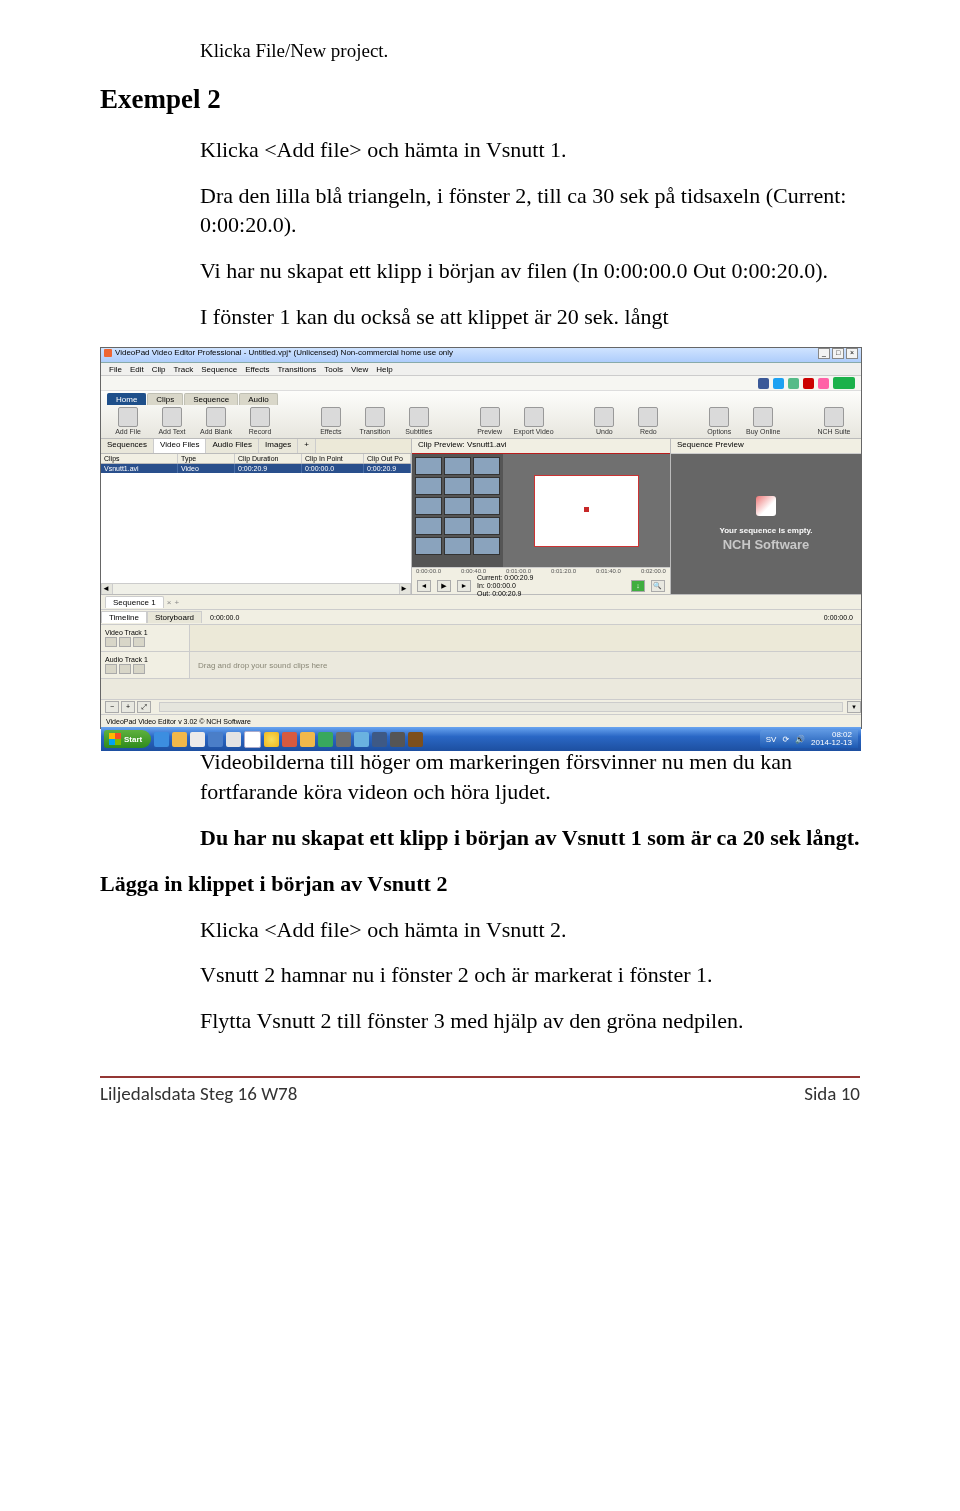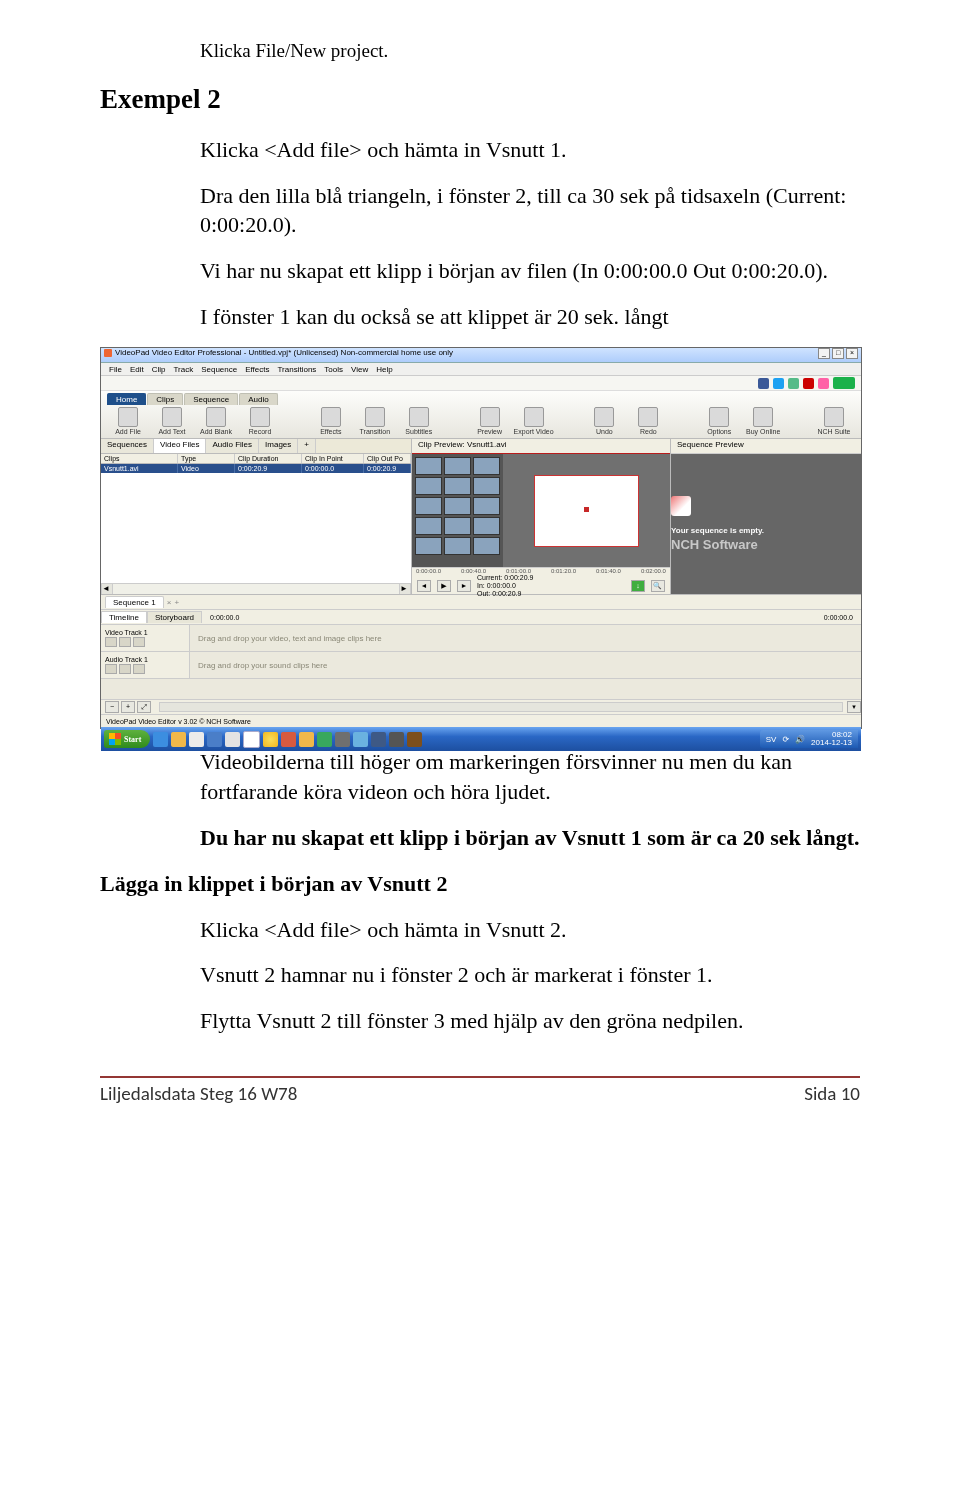--- a/index.html
+++ b/index.html
@@ -125,21 +125,21 @@
   .stage { flex:1; background:#707070; display:flex; align-items:center; justify-content:center;}
   .stagein { width:62%; height:62%; background:#fff; border:1px solid #c33; position:relative;}
   .redsq { position:absolute; top:45%; left:48%; width:5px; height:5px; background:#c72828;}
   .pvfoot { height:26px; background:#f1efe3; border-top:1px solid #ccc; display:flex; flex-direction:column;}
   .pvruler { height:9px; display:flex; font-size:6px; color:#555; justify-content:space-between; padding:0 4px;}
   .pvctrl { flex:1; display:flex; align-items:center; gap:6px; padding:0 5px;}
   .pbtn { width:12px; height:10px; background:#e8e8e0; border:1px solid #aaa; text-align:center; font-size:7px; line-height:9px;}
   .pvinfo { font-size:7px; line-height:8px;}
   .seqpane { width:190px; display:flex; flex-direction:column;}
   .sqtitle { height:12px; font-size:8px; padding:1px 6px; background:#f1efe3; border-bottom:1px solid #ccc;}
-  .sqbody { flex:1; background:#666; display:flex; flex-direction:column; justify-content:center; color:#fafafa; font-size:8px;}
+  .sqbody { flex:1; background:#666; display:flex; flex-direction:column; align-items:center; justify-content:center; color:#fafafa; font-size:8px;}
   .nchlogo { width:20px; height:20px; background:linear-gradient(135deg,#e77,#fff 60%); border-radius:3px; margin-bottom:6px;}
   .nchtxt { font-weight:bold; margin-top:4px;}
   .nchlight { color:#c8c8c8; font-size:13px; font-weight:bold; margin-top:2px;}
   .tlsection { border-top:1px solid #bbb;}
   .seqtabs { display:flex; height:14px; align-items:center; padding:0 4px; gap:3px; background:#f1efe3; border-bottom:1px solid #ccc;}
   .sqtab { font-size:8px; padding:1px 7px; background:#fff; border:1px solid #ccc; border-bottom:none; border-radius:2px 2px 0 0;}
   .sqclose{font-size:8px; color:#888;}
   .tlbar { display:flex; height:14px; background:#f1efe3; border-bottom:1px solid #ccc; align-items:center;}
   .tlmode { display:flex;}
   .tlm { font-size:8px; padding:1px 7px; background:#e8e6d8; border:1px solid #ccc; border-bottom:none;}
@@ -167,21 +167,20 @@
     color:#fff;
     font-size:8px;
   }
   .startbtn {
     height:18px;
     padding:0 9px 0 5px;
     background:linear-gradient(#5eb13e,#2f8b1c);
     border-radius:3px 10px 10px 3px;
     display:flex; align-items:center; gap:3px;
     font-weight:bold;
-    font-family:Liberation Serif, serif;
   }
   .winlogo{width:12px;height:12px;background:conic-gradient(#f25022 0 25%,#7fba00 0 50%,#00a4ef 0 75%,#ffb900 0);} 
   .tbic { width:15px; height:15px; background:#fff; border-radius:2px;}
   .tbic.i1{background:#3c8ee0;}
   .tbic.i2{background:#f1b84a;}
   .tbic.i3{background:#ecebea;}
   .tbic.i4{background:#4a7ec8;}
   .tbic.i5{background:#e3e3e3;}
   .tbic.i6{background:#fff;border:1px solid #aac;}
   .tbic.i7{background:radial-gradient(#f7de5b,#f2b61e);}
@@ -441,21 +440,20 @@
       </div>
       <div class="track">
         <div class="trlabel">
           <span>Video Track 1</span>
           <div class="trbtns">
               <span class="trb"></span>
               <span class="trb"></span>
               <span class="trb"></span>
             </div>
         </div>
-        <div class="trarea">Drag and drop your video, text and image clips here</div>
       </div>
       <div class="track">
         <div class="trlabel">
           <span>Audio Track 1</span>
           <div class="trbtns">
               <span class="trb"></span>
               <span class="trb"></span>
               <span class="trb"></span>
             </div>
         </div>

